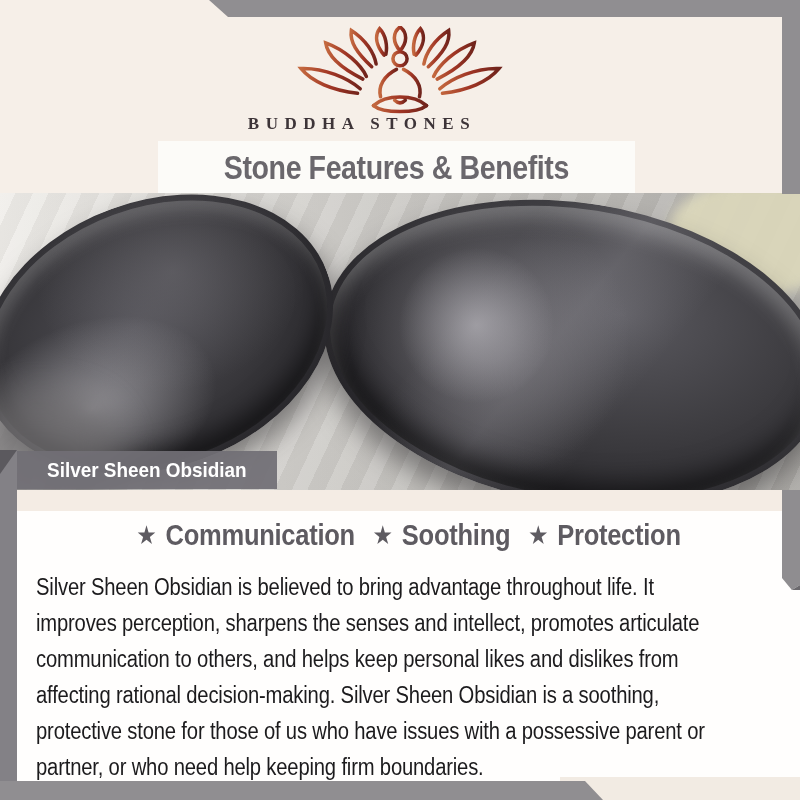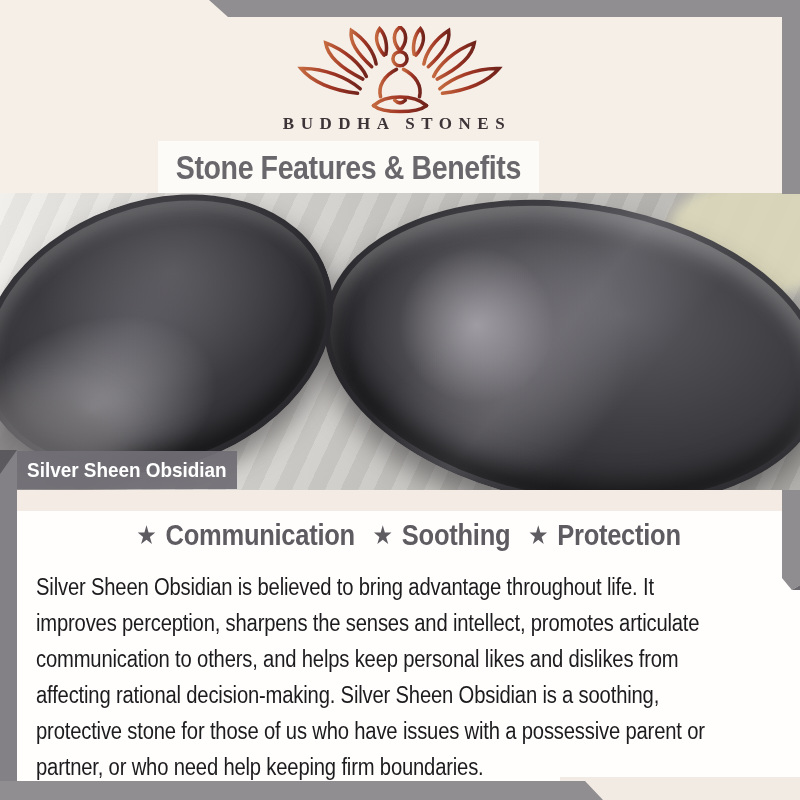--- a/index.html
+++ b/index.html
@@ -19,22 +19,22 @@
   .ribbon-right-hang{left:782px;top:490px;width:18px;height:100px;background:#8f8d90;
       clip-path:polygon(0 0,100% 0,100% 95%,55% 100%,0 88%);}
   .hang-fold{position:absolute;left:782px;top:490px;width:18px;height:100px;background:#6b696d;
       clip-path:polygon(55% 100%,100% 95%,100% 100%);}
   .cream-corner{position:absolute;left:560px;top:777px;width:240px;height:23px;background:#f2ebe3;}
 
   
   .logo-wrap{position:absolute;left:281px;top:26px;width:238px;height:92px;}
   .brand-name{position:absolute;left:0;top:114px;width:724px;text-align:center;
       font-family:"Liberation Serif",serif;font-size:17px;font-weight:600;
-      letter-spacing:6.5px;color:#3d3438;padding-left:35px;}
-  .banner{position:absolute;left:158px;top:141px;width:381px;height:52px;background:#fcfbf8;
+      letter-spacing:6.5px;color:#3d3438;}
+  .banner{position:absolute;left:158px;top:141px;width:477px;height:52px;background:#fcfbf8;
       display:flex;align-items:center;justify-content:center;}
   .banner span{font-size:34px;font-weight:bold;color:#6a676c;letter-spacing:-0.5px;
       white-space:nowrap;transform:scaleX(0.84);}
 
   
   .photo{position:absolute;left:0;top:193px;width:800px;height:297px;overflow:hidden;
       background:linear-gradient(100deg,#f0eeea 0%,#dcdad6 22%,#c3c1bd 55%,#a9a7a3 100%);}
   .marble-streaks{position:absolute;inset:0;
       background:repeating-linear-gradient(115deg,rgba(255,255,255,0.25) 0 14px,rgba(150,148,146,0.18) 14px 30px);
       opacity:.5;}
@@ -55,21 +55,21 @@
   .stone-left{left:-24px;top:8px;width:362px;height:266px;transform:rotate(-20deg);
       background:
         radial-gradient(ellipse at 26% 68%,rgba(228,226,231,0.5) 0%,rgba(228,226,231,0) 34%),
         radial-gradient(ellipse at 60% 30%,rgba(140,138,144,0.35) 0%,rgba(90,89,94,0) 45%),
         radial-gradient(ellipse at 45% 45%,#504f55 0%,#38373b 48%,#262529 78%,#1b1a1e 100%);
       box-shadow:0 14px 24px rgba(45,44,46,0.5);}
   .stone-left::before{content:"";position:absolute;inset:6px;border-radius:50%;
       box-shadow:inset 0 10px 16px rgba(255,255,255,0.22),inset 0 -14px 22px rgba(0,0,0,0.5);}
 
   
-  .stone-label{position:absolute;left:17px;top:451px;width:220px;height:38px;
+  .stone-label{position:absolute;left:17px;top:451px;width:260px;height:38px;
       background:rgba(113,111,117,0.93);display:flex;align-items:center;justify-content:center;}
   .stone-label span{color:#ffffff;font-size:21px;font-weight:bold;white-space:nowrap;
       transform:scaleX(0.9);}
 
   
   .cream-strip{position:absolute;left:17px;top:490px;width:783px;height:21px;background:#f4ece4;}
   .white-section{position:absolute;left:17px;top:511px;width:783px;height:289px;background:#fffefd;}
   .benefits{position:absolute;left:17px;top:515px;width:783px;height:40px;
       display:flex;align-items:center;justify-content:center;gap:20px;
       transform:scaleX(0.88);}

